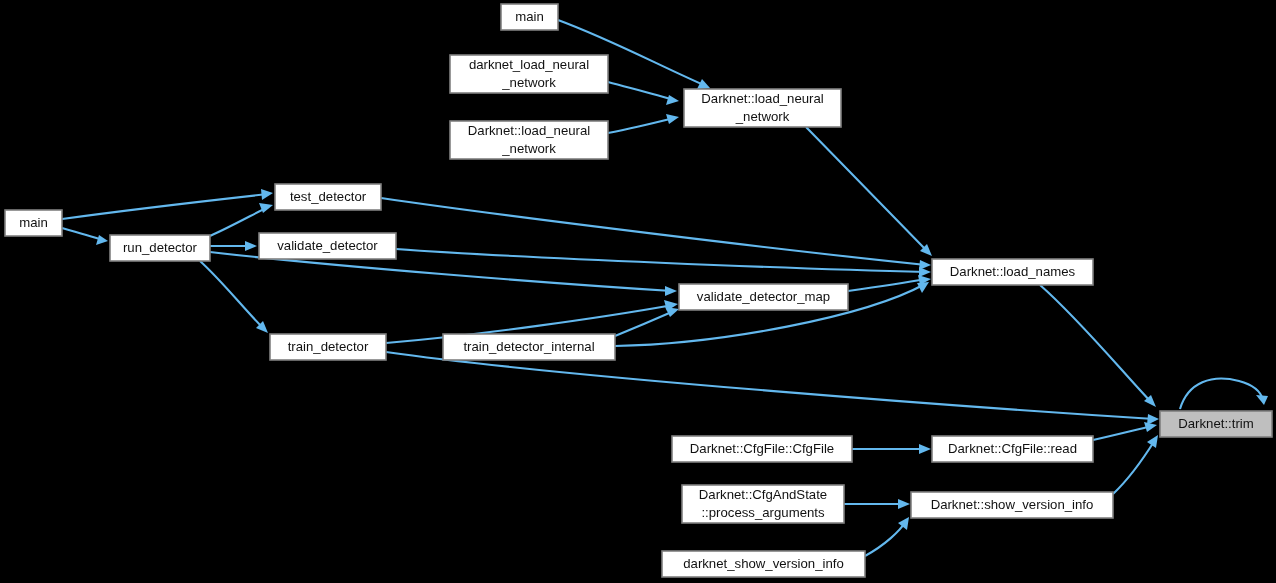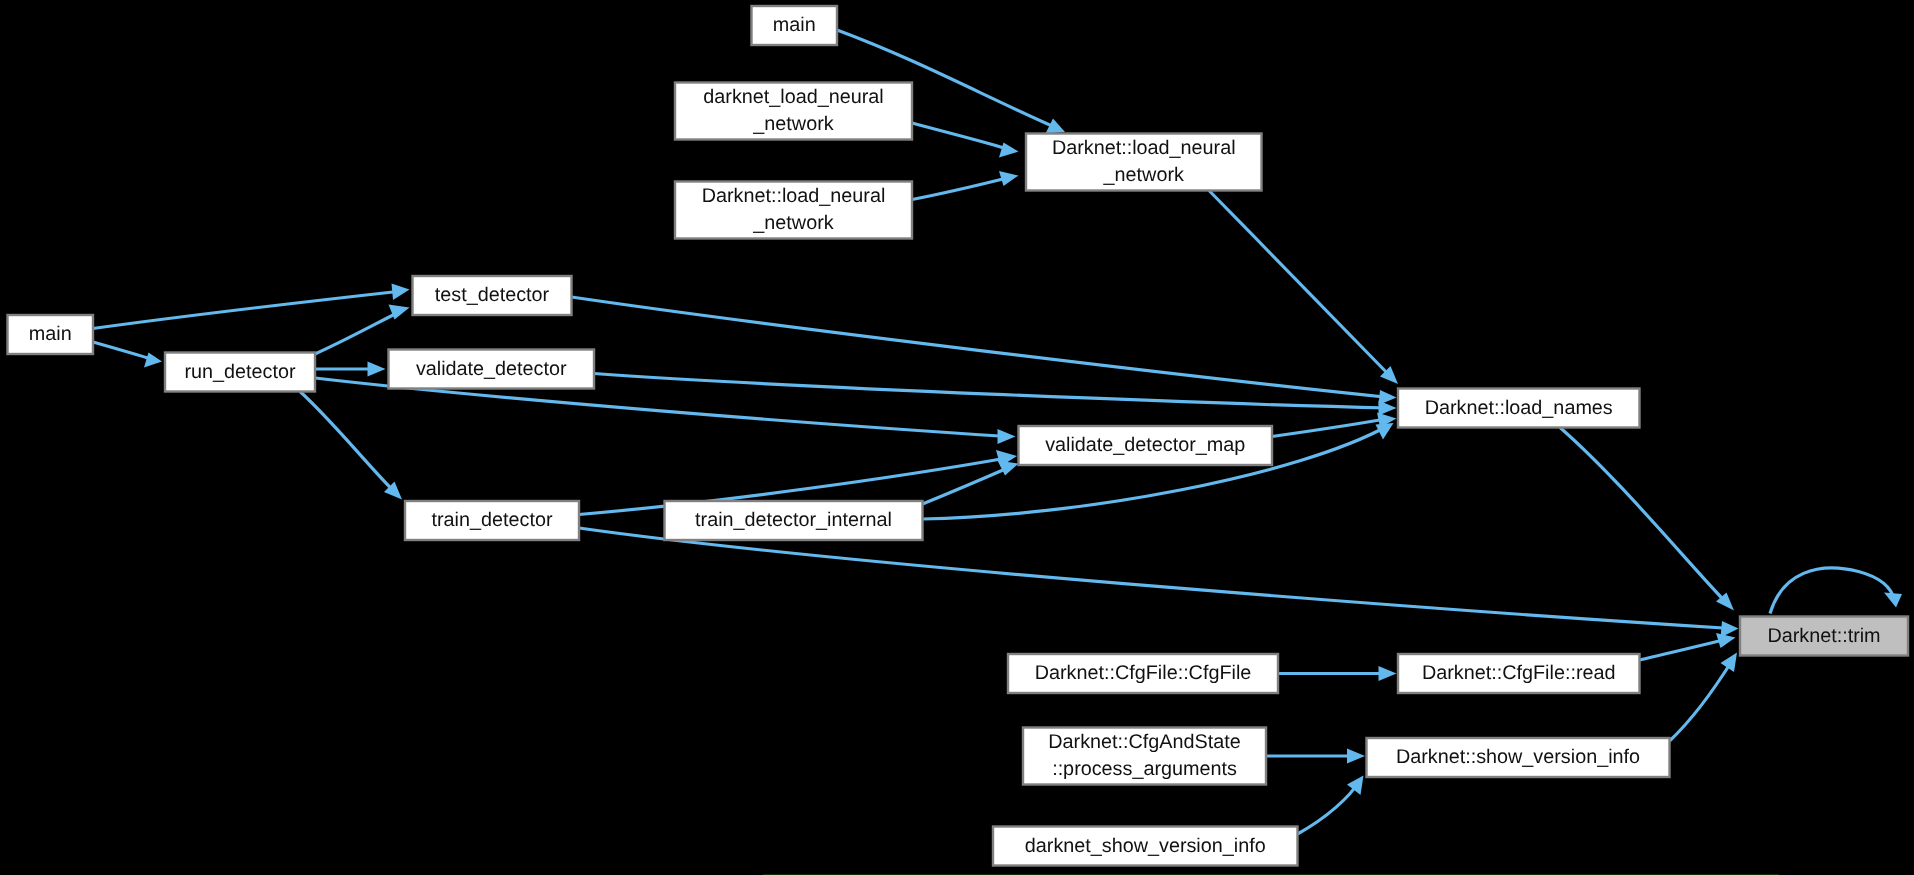--- a/index.html
+++ b/index.html
@@ -4,21 +4,21 @@
 <style>
   html, body {
     margin: 0;
     padding: 0;
     background: #000000;
   }
   #canvas-wrap {
     position: relative;
     width: 1276px;
     height: 583px;
-    background: #84cc16;
+    background: #3b82f6;
     overflow: hidden;
   }
   svg#graph {
     display: block;
     width: 1276px;
     height: 583px;
     background: #000000;
   }
   .node-box {
     fill: #ffffff;

